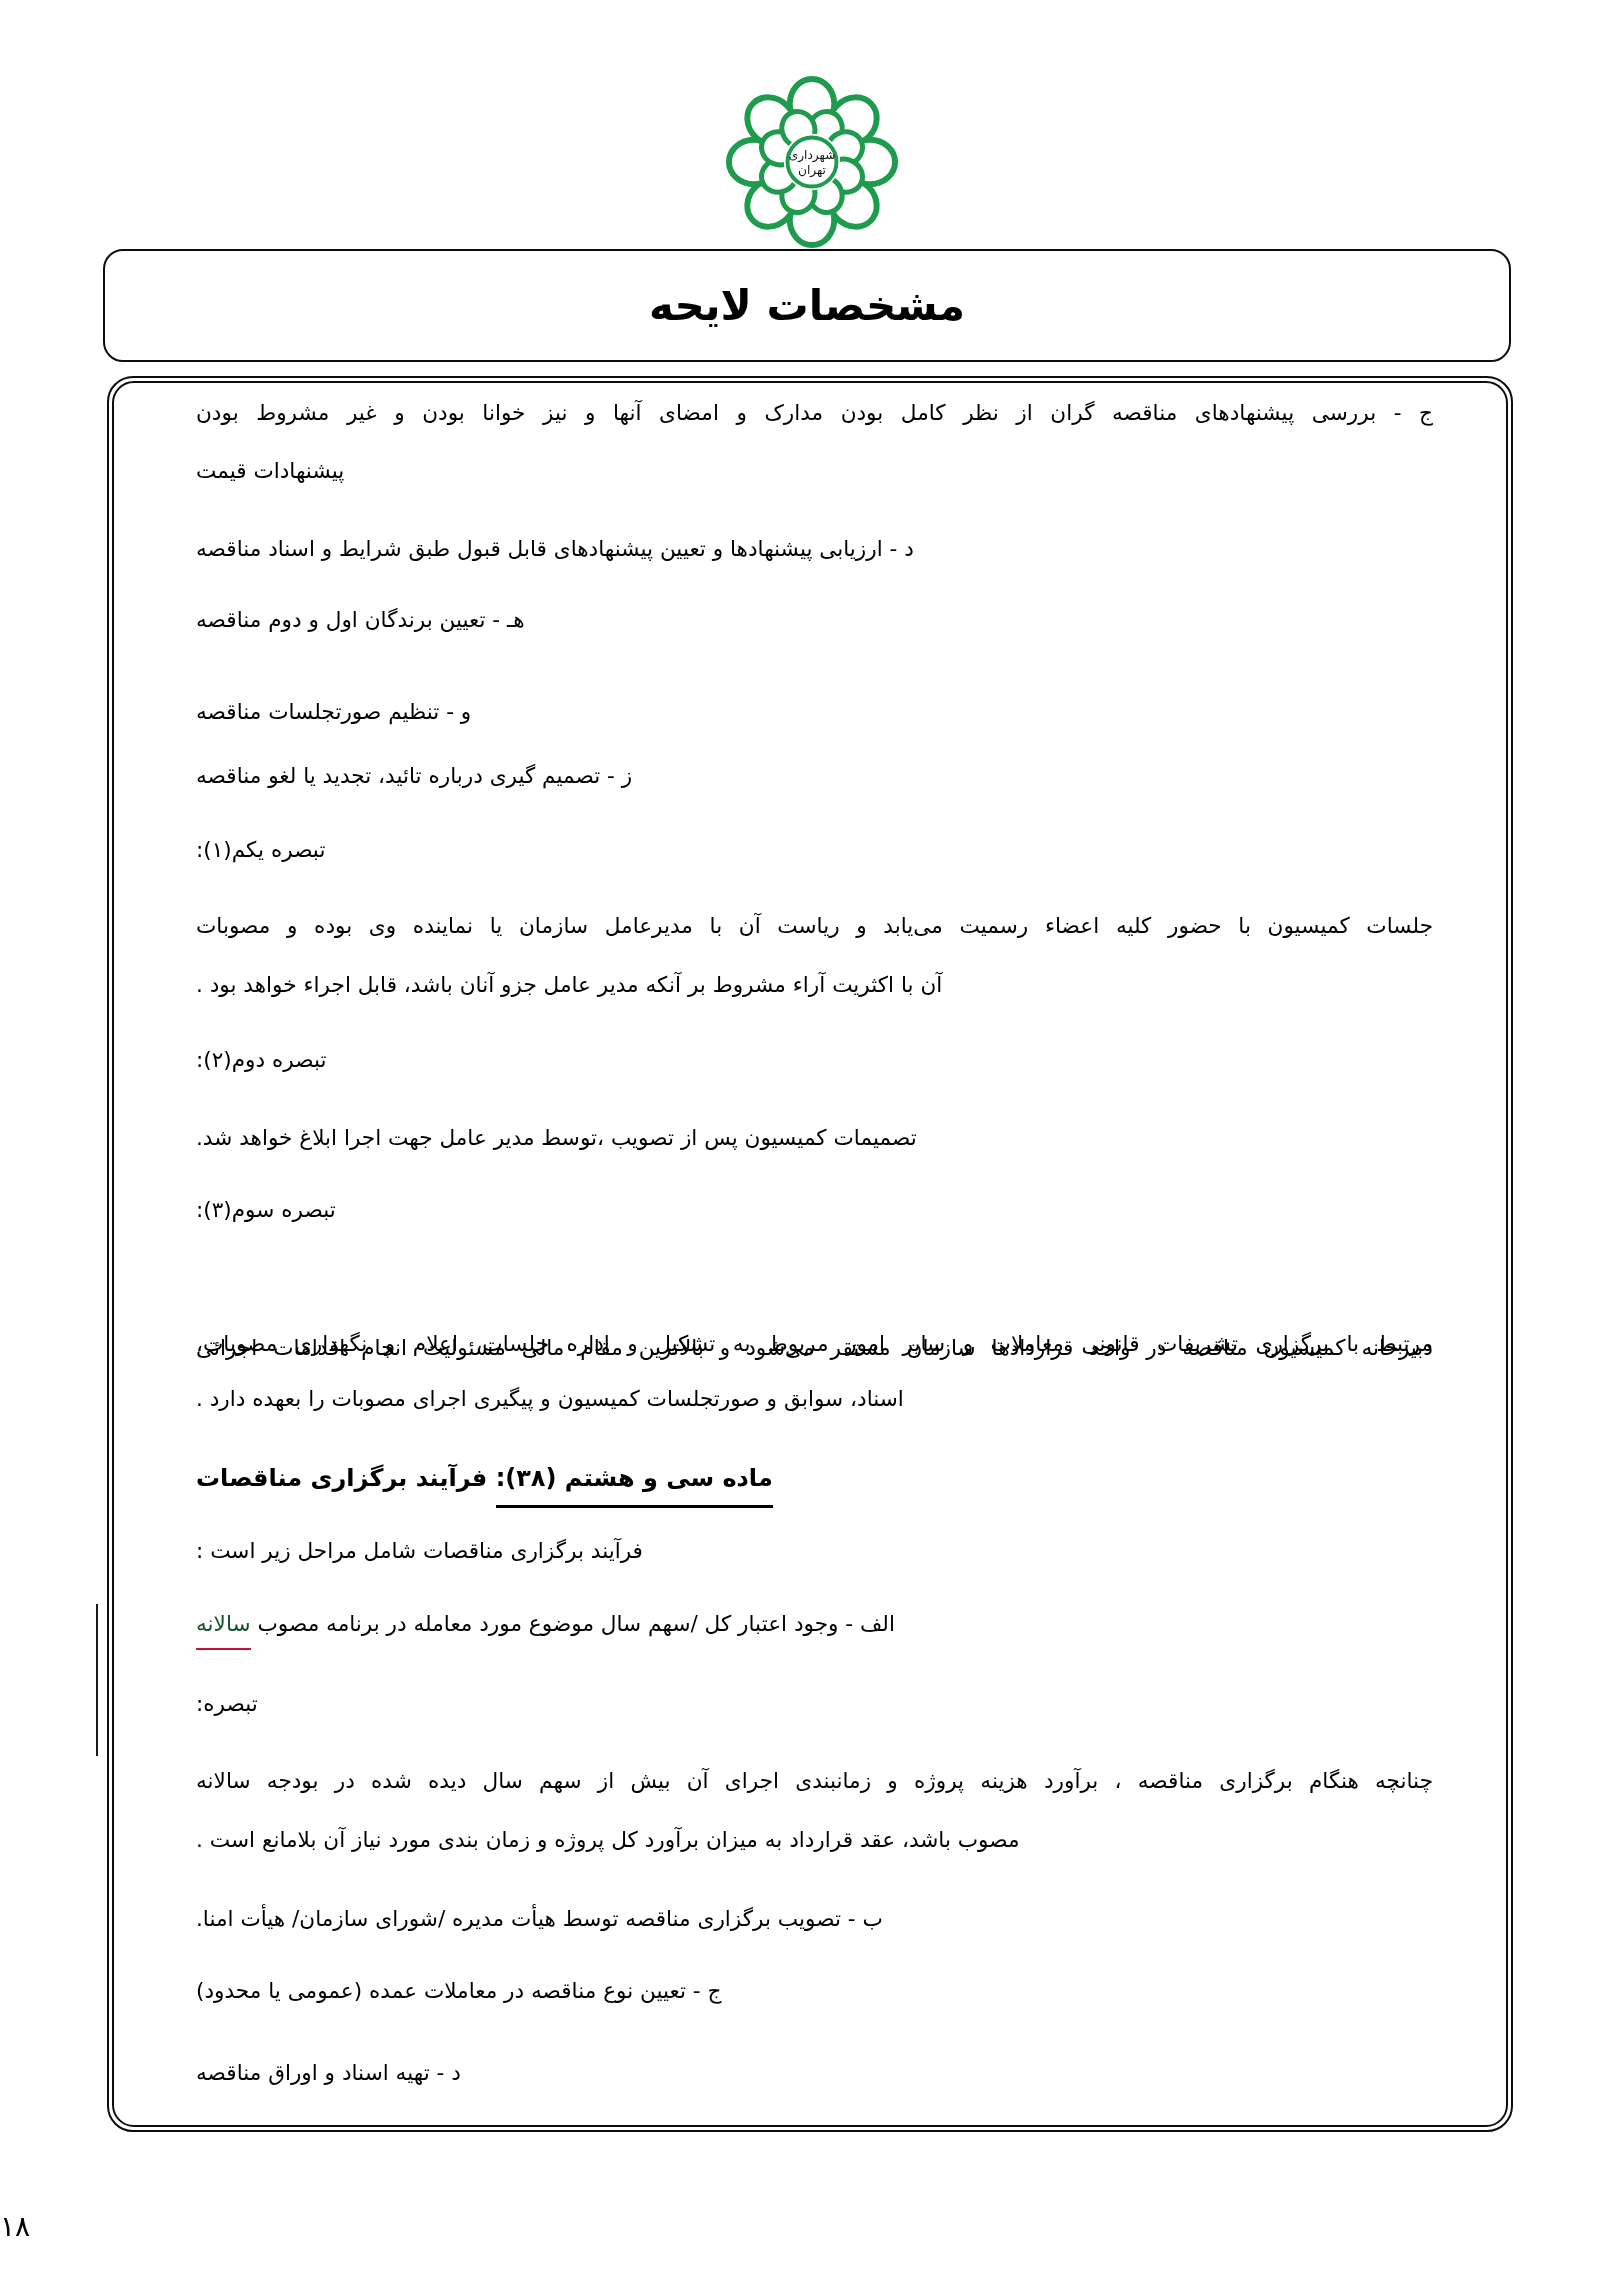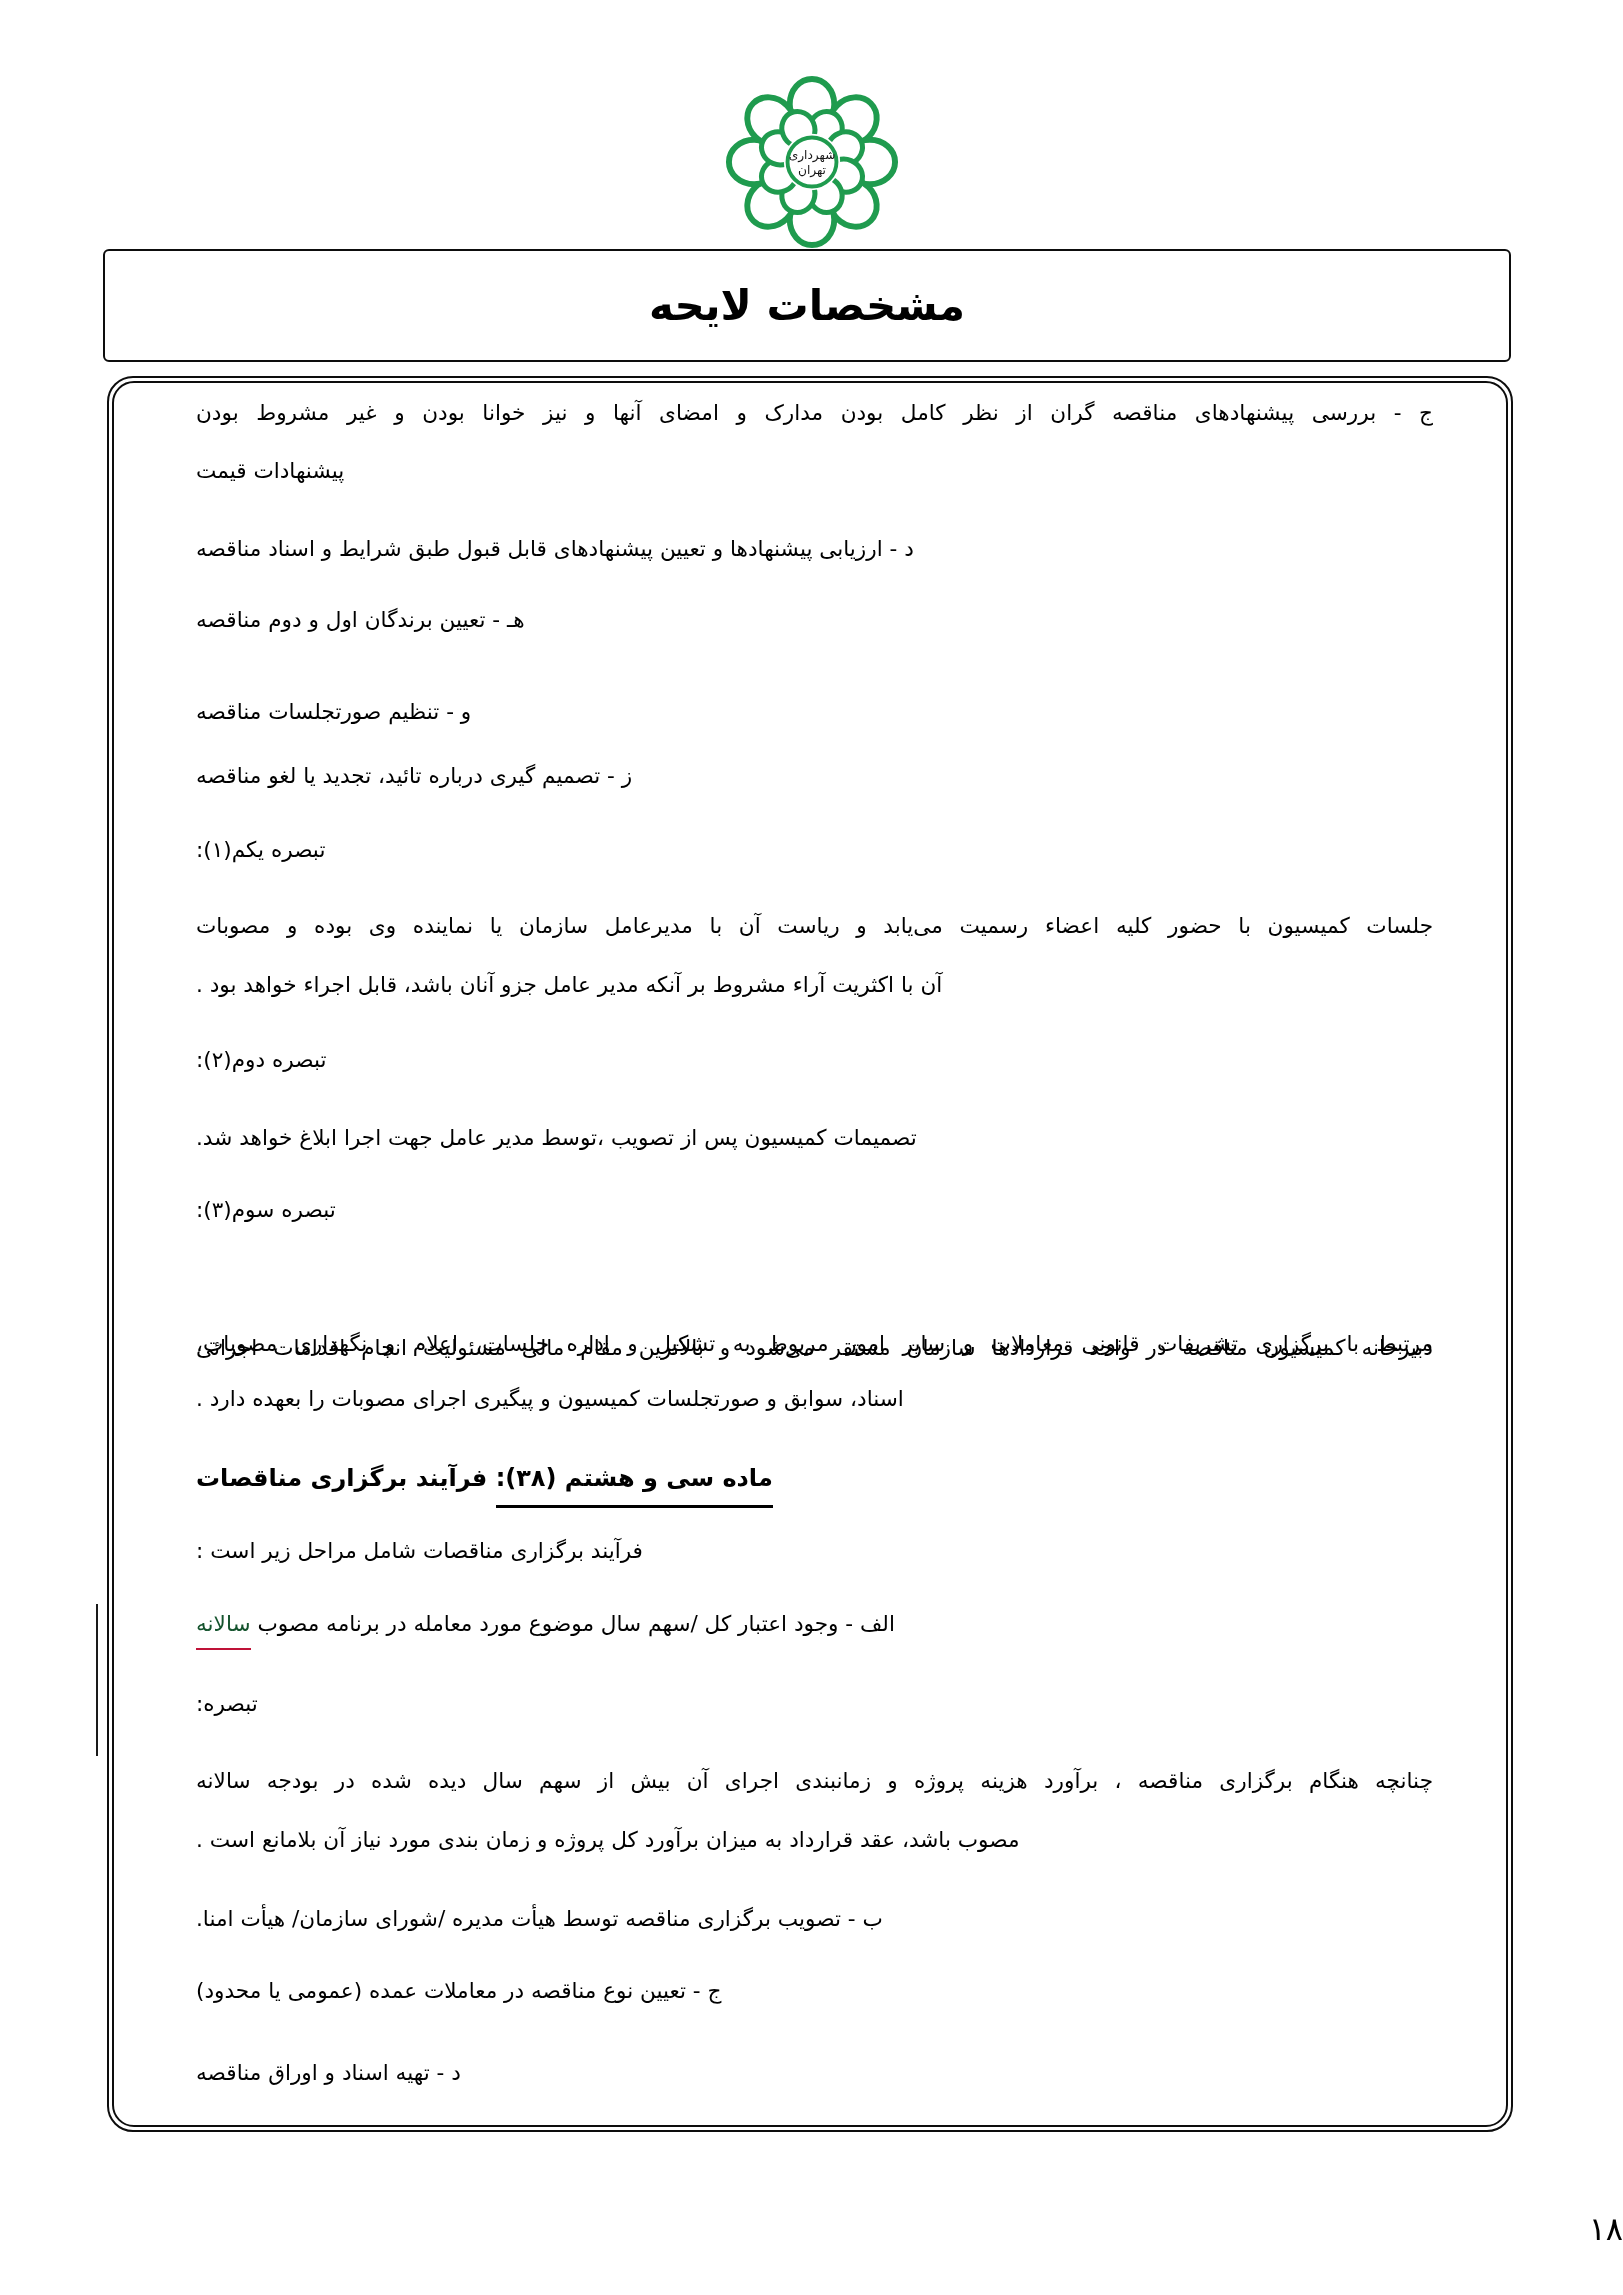--- a/index.html
+++ b/index.html
@@ -4,21 +4,21 @@
 <style>
   html,body{margin:0;padding:0;}
   body{
     width:1623px;height:2295px;position:relative;background:#ffffff;
     font-family:"DejaVu Sans",sans-serif;color:#000;
     overflow:hidden;
   }
   .logo-wrap{position:absolute;left:723px;top:64px;width:178px;height:196px;}
   .header-box{
     position:absolute;left:103px;top:249px;width:1408px;height:113px;
-    border:2.6px solid #0d0d0d;border-radius:6px;box-sizing:border-box;
+    border:2.6px solid #0d0d0d;border-radius:20px;box-sizing:border-box;
     display:flex;align-items:center;justify-content:center;
   }
   .header-title{font-size:42px;font-weight:bold;letter-spacing:0.7px;}
   .content-outer{
     position:absolute;left:107px;top:376px;width:1406px;height:1756px;
     border:2px solid #0d0d0d;border-radius:26px;box-sizing:border-box;
   }
   .content-inner{
     position:absolute;inset:3.3px;border:2px solid #0d0d0d;border-radius:22px;
   }
@@ -33,22 +33,22 @@
     display:inline-block;border-bottom:3.3px solid #000;padding-bottom:9.2px;
   }
   .red-term{
     color:#14532d;display:inline-block;border-bottom:2px solid #bf1238;
     padding-bottom:9.2px;
   }
   .revision-bar{
     position:absolute;left:96px;top:1604px;width:2px;height:152px;background:#1a1a1a;
   }
   .page-number{
-    position:absolute;left:0;right:0;top:2210px;text-align:right;
-    font-size:32px;letter-spacing:9.2px;direction:rtl;
+    position:absolute;left:0;right:0;top:2210px;text-align:left;
+    font-size:28px;letter-spacing:9.2px;direction:rtl;
   }
   .logo-calligraphy{font-family:"DejaVu Sans",sans-serif;}
 </style>
 </head>
 <body>
 
 <div class="logo-wrap">
   <svg viewBox="0 0 120 120" width="178" height="196">
     <g fill="#ffffff" stroke="#1f9b4e" stroke-width="4">
       <ellipse cx="60" cy="21" rx="15" ry="17" transform="rotate(0,60,60)"></ellipse>

